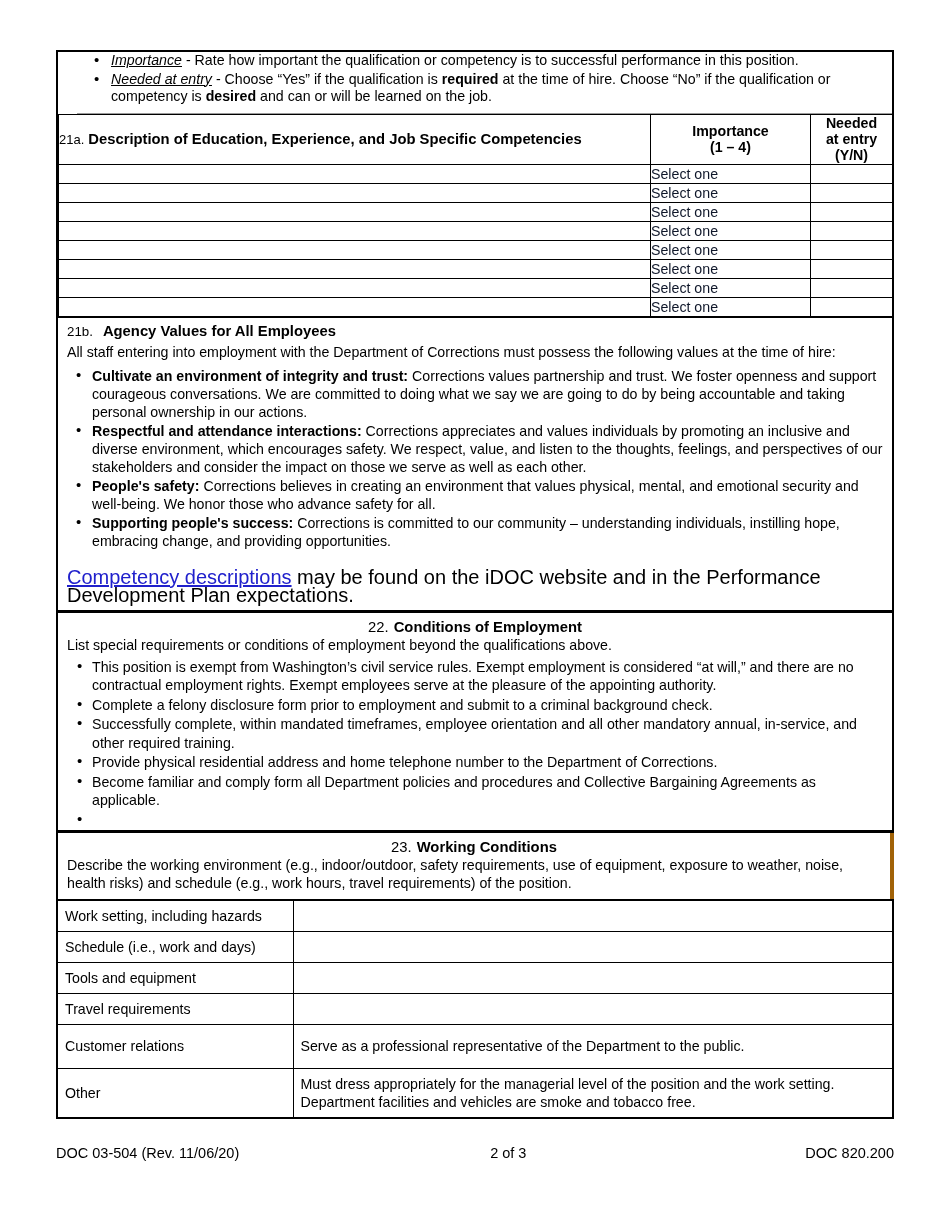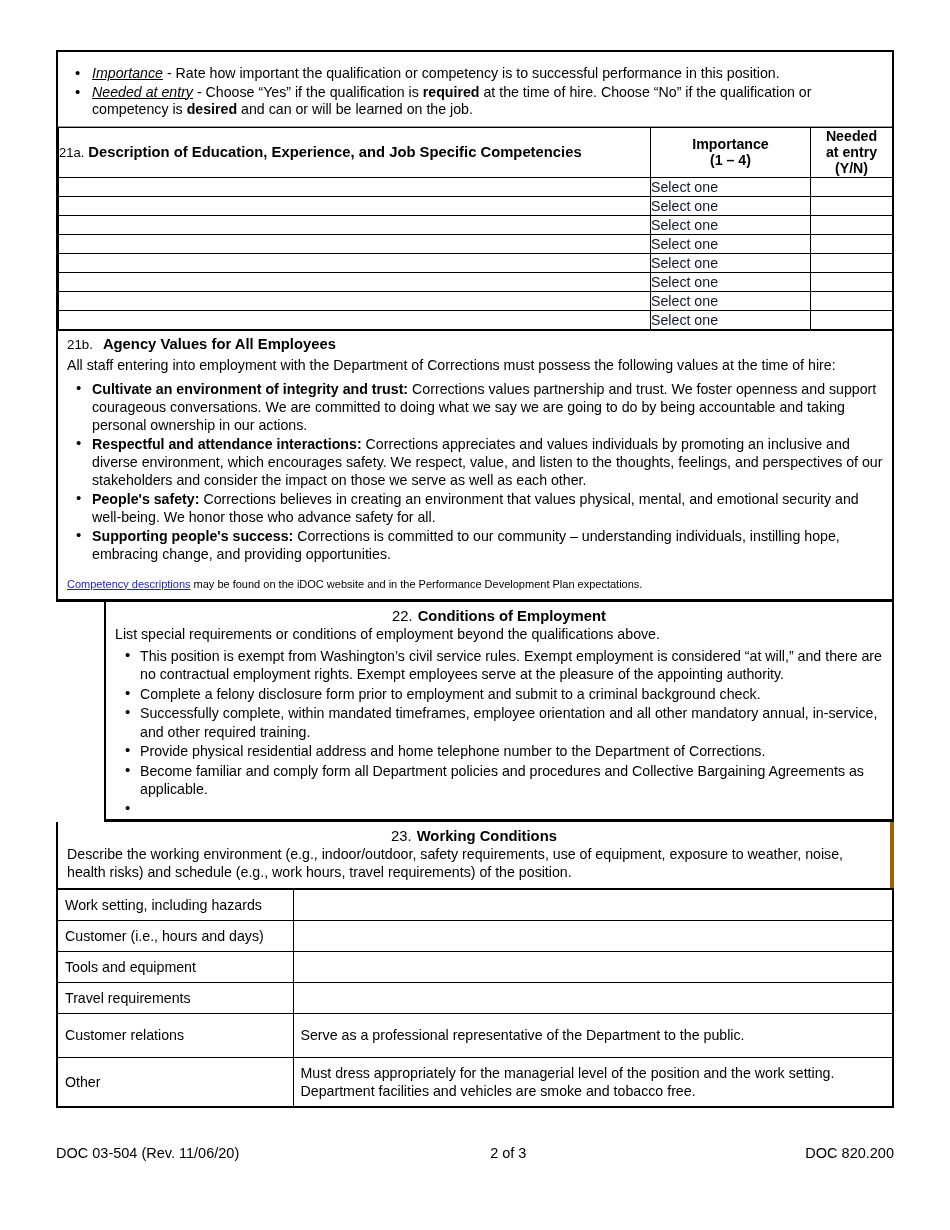--- a/index.html
+++ b/index.html
@@ -20,22 +20,23 @@
   }
 
   
   .frame {
     border: 2px solid #000;
     border-bottom: none;
   }
 
   
   .intro {
-    padding: 13px 8px 6px 8px;
+    padding: 0 8px 6px 8px;
     border-bottom: 1px solid #9a9a9a;
+    margin-left: 19px;
   }
   ul.bl {
     margin: 0; padding: 0; list-style: none;
   }
   ul.bl > li {
     position: relative;
     padding-left: 26px;
     font-size: 14.2px;
     line-height: 17.5px;
     margin: 0 0 1px 0;
@@ -113,29 +114,28 @@
     line-height: 18px;
     margin-bottom: 1px;
   }
   ul.vals > li:before {
     content: "\2022";
     position: absolute;
     left: 9px; top: -1px;
     font-size: 15px;
   }
   .lnk { color: #2020cc; text-decoration: underline; }
-  .afterlink { font-size: 11px; line-height: 18px; margin-top: 12px; }
+  .afterlink { font-size: 20px; line-height: 18px; margin-top: 18px; }
 
   
   .secbox {
     border-left: 2px solid #000;
     border-right: 2px solid #000;
     border-bottom: 3px solid #000;
     padding: 4px 9px 6px 9px;
-    margin-left: 48px;
   }
   .sec-title {
     text-align: center;
     font-size: 14.8px;
     margin: 2px 0 1px 0;
   }
   .sec-title .n { font-weight: normal; }
   .sec-title .t { font-weight: bold; padding-left: 5px; }
   .sec-lead { font-size: 14.2px; line-height: 18px; margin-bottom: 4px; }
 
@@ -320,21 +320,21 @@
     <colgroup>
         <col style="width:236px">
         <col>
       </colgroup>
     <tbody id="wc-body">
         <tr>
           <td class="lbl">Work setting, including hazards</td>
           <td></td>
         </tr>
         <tr>
-          <td class="lbl">Customer (i.e., hours and days)</td>
+          <td class="lbl">Schedule (i.e., work and days)</td>
           <td></td>
         </tr>
         <tr>
           <td class="lbl">Tools and equipment</td>
           <td></td>
         </tr>
         <tr>
           <td class="lbl">Travel requirements</td>
           <td></td>
         </tr>

